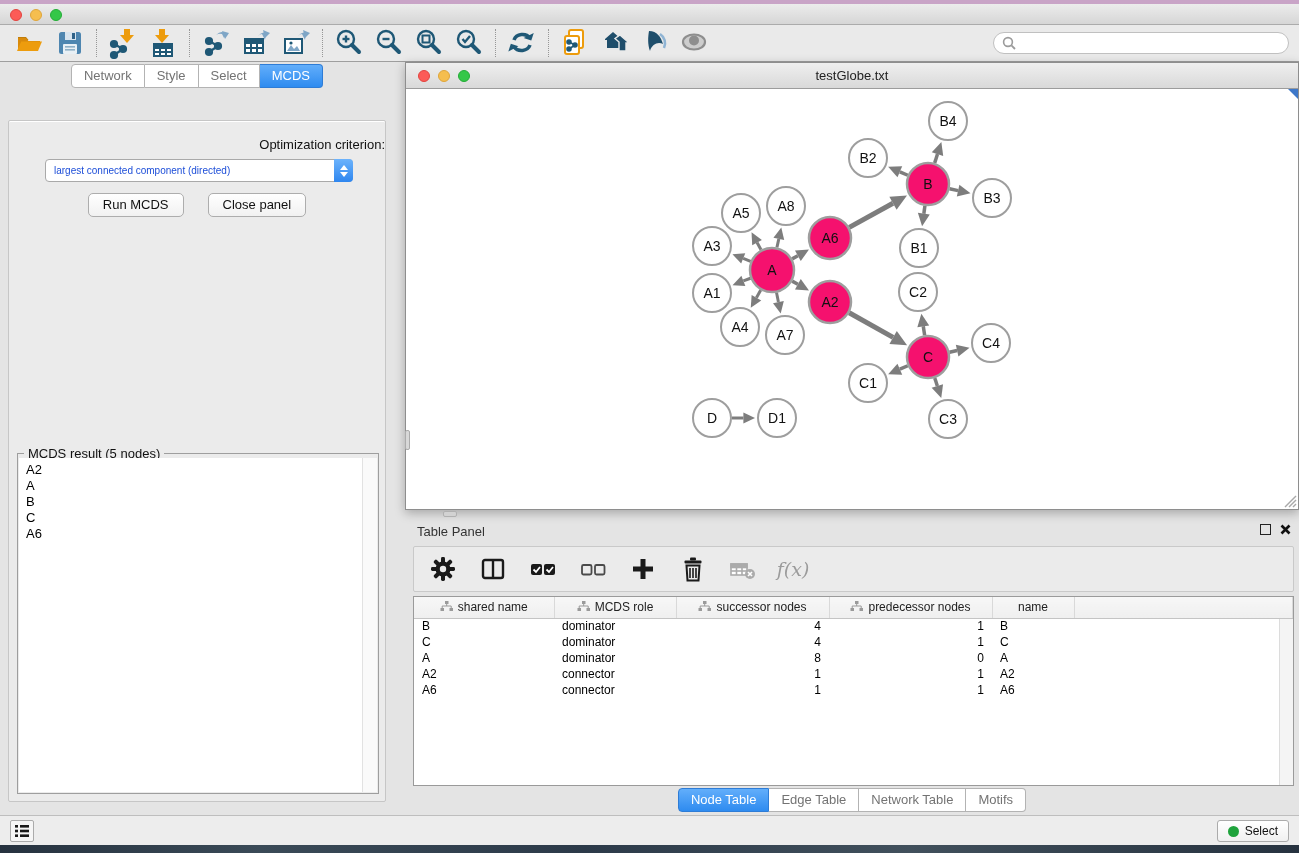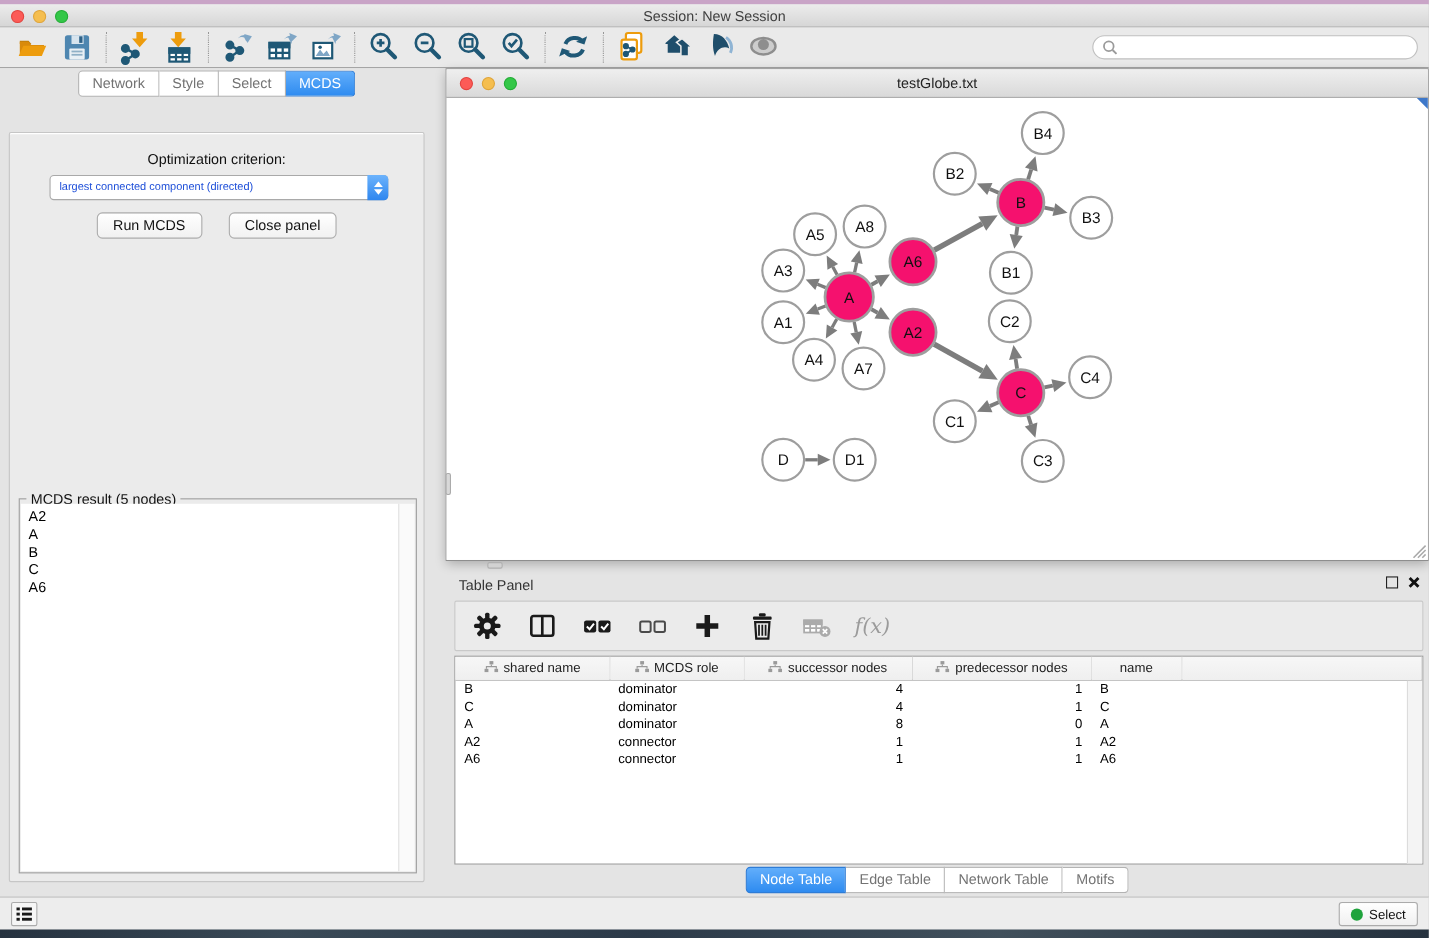--- a/index.html
+++ b/index.html
@@ -34,21 +34,21 @@
   
   .control-panel{position:absolute;left:2px;top:2px;width:390px;height:746px;}
   .tabrow{display:flex;justify-content:center;}
   .tab{font-size:13px;color:#737373;background:#fff;border:1px solid #B3B3B3;border-left:none;
     padding:3px 12px 4px;cursor:default;}
   .tab:first-child{border-left:1px solid #B3B3B3;border-radius:4px 0 0 4px;}
   .tab:last-child{border-radius:0 4px 4px 0;}
   .tab.active{background:linear-gradient(#62AEFB,#2E8BF0);color:#fff;border-color:#2E7CD6;}
   .cp-content{position:absolute;left:6px;top:56px;width:378px;height:682px;background:#EBEBEB;
     border:1px solid #C6C6C6;border-radius:2px;box-shadow:inset 0 1px 0 #fff;}
-  .opt-label{margin-top:16px;text-align:center;font-size:13px;color:#111;}
+  .opt-label{margin-top:16px;text-align:right;font-size:13px;color:#111;}
   .select{position:absolute;left:36px;top:38px;width:308px;height:23px;background:#fff;
     border:1px solid #A9A9A9;border-radius:4px;display:flex;align-items:center;}
   .select .val{flex:1;font-size:10px;color:#1d4ed8;padding-left:8px;white-space:nowrap;overflow:hidden;}
   .select .stepper{width:19px;height:23px;margin:-1px -1px -1px 0;border-radius:0 4px 4px 0;
     background:linear-gradient(#6CB3FC,#2E86EF);display:flex;flex-direction:column;align-items:center;justify-content:center;gap:2px;}
   .chev{width:0;height:0;border-left:4px solid transparent;border-right:4px solid transparent;}
   .chev.up{border-bottom:5px solid #fff;}
   .chev.down{border-top:5px solid #fff;}
   .cp-buttons{position:absolute;left:0;top:72px;width:100%;display:flex;justify-content:center;gap:24px;}
   .btn{font-size:13px;color:#111;background:linear-gradient(#FFFFFF,#F1F1F1);border:1px solid #ADADAD;
@@ -103,21 +103,20 @@
 
 <div id="screen">
   <div class="desktop-top"></div>
 
   <div class="titlebar">
     <div class="lights">
       <div class="light red"></div>
       <div class="light yellow"></div>
       <div class="light green"></div>
     </div>
-    <div class="title">Session: New Session</div>
   </div>
 
   <div class="toolbar">
     <div class="tb-btn">
       <svg width="30" height="30">
         <path d="M3 9 h8 l2.5 3 h-10.5 z" fill="#C07D0A"></path>
         <path d="M3 23 V10 h8 l2.5 3 H25 v2" fill="#D98A0B"></path>
         <path d="M2 23 L6.2 13.5 H27 L23 23 Z" fill="#ED9C0D"></path>
       </svg>
     </div>

